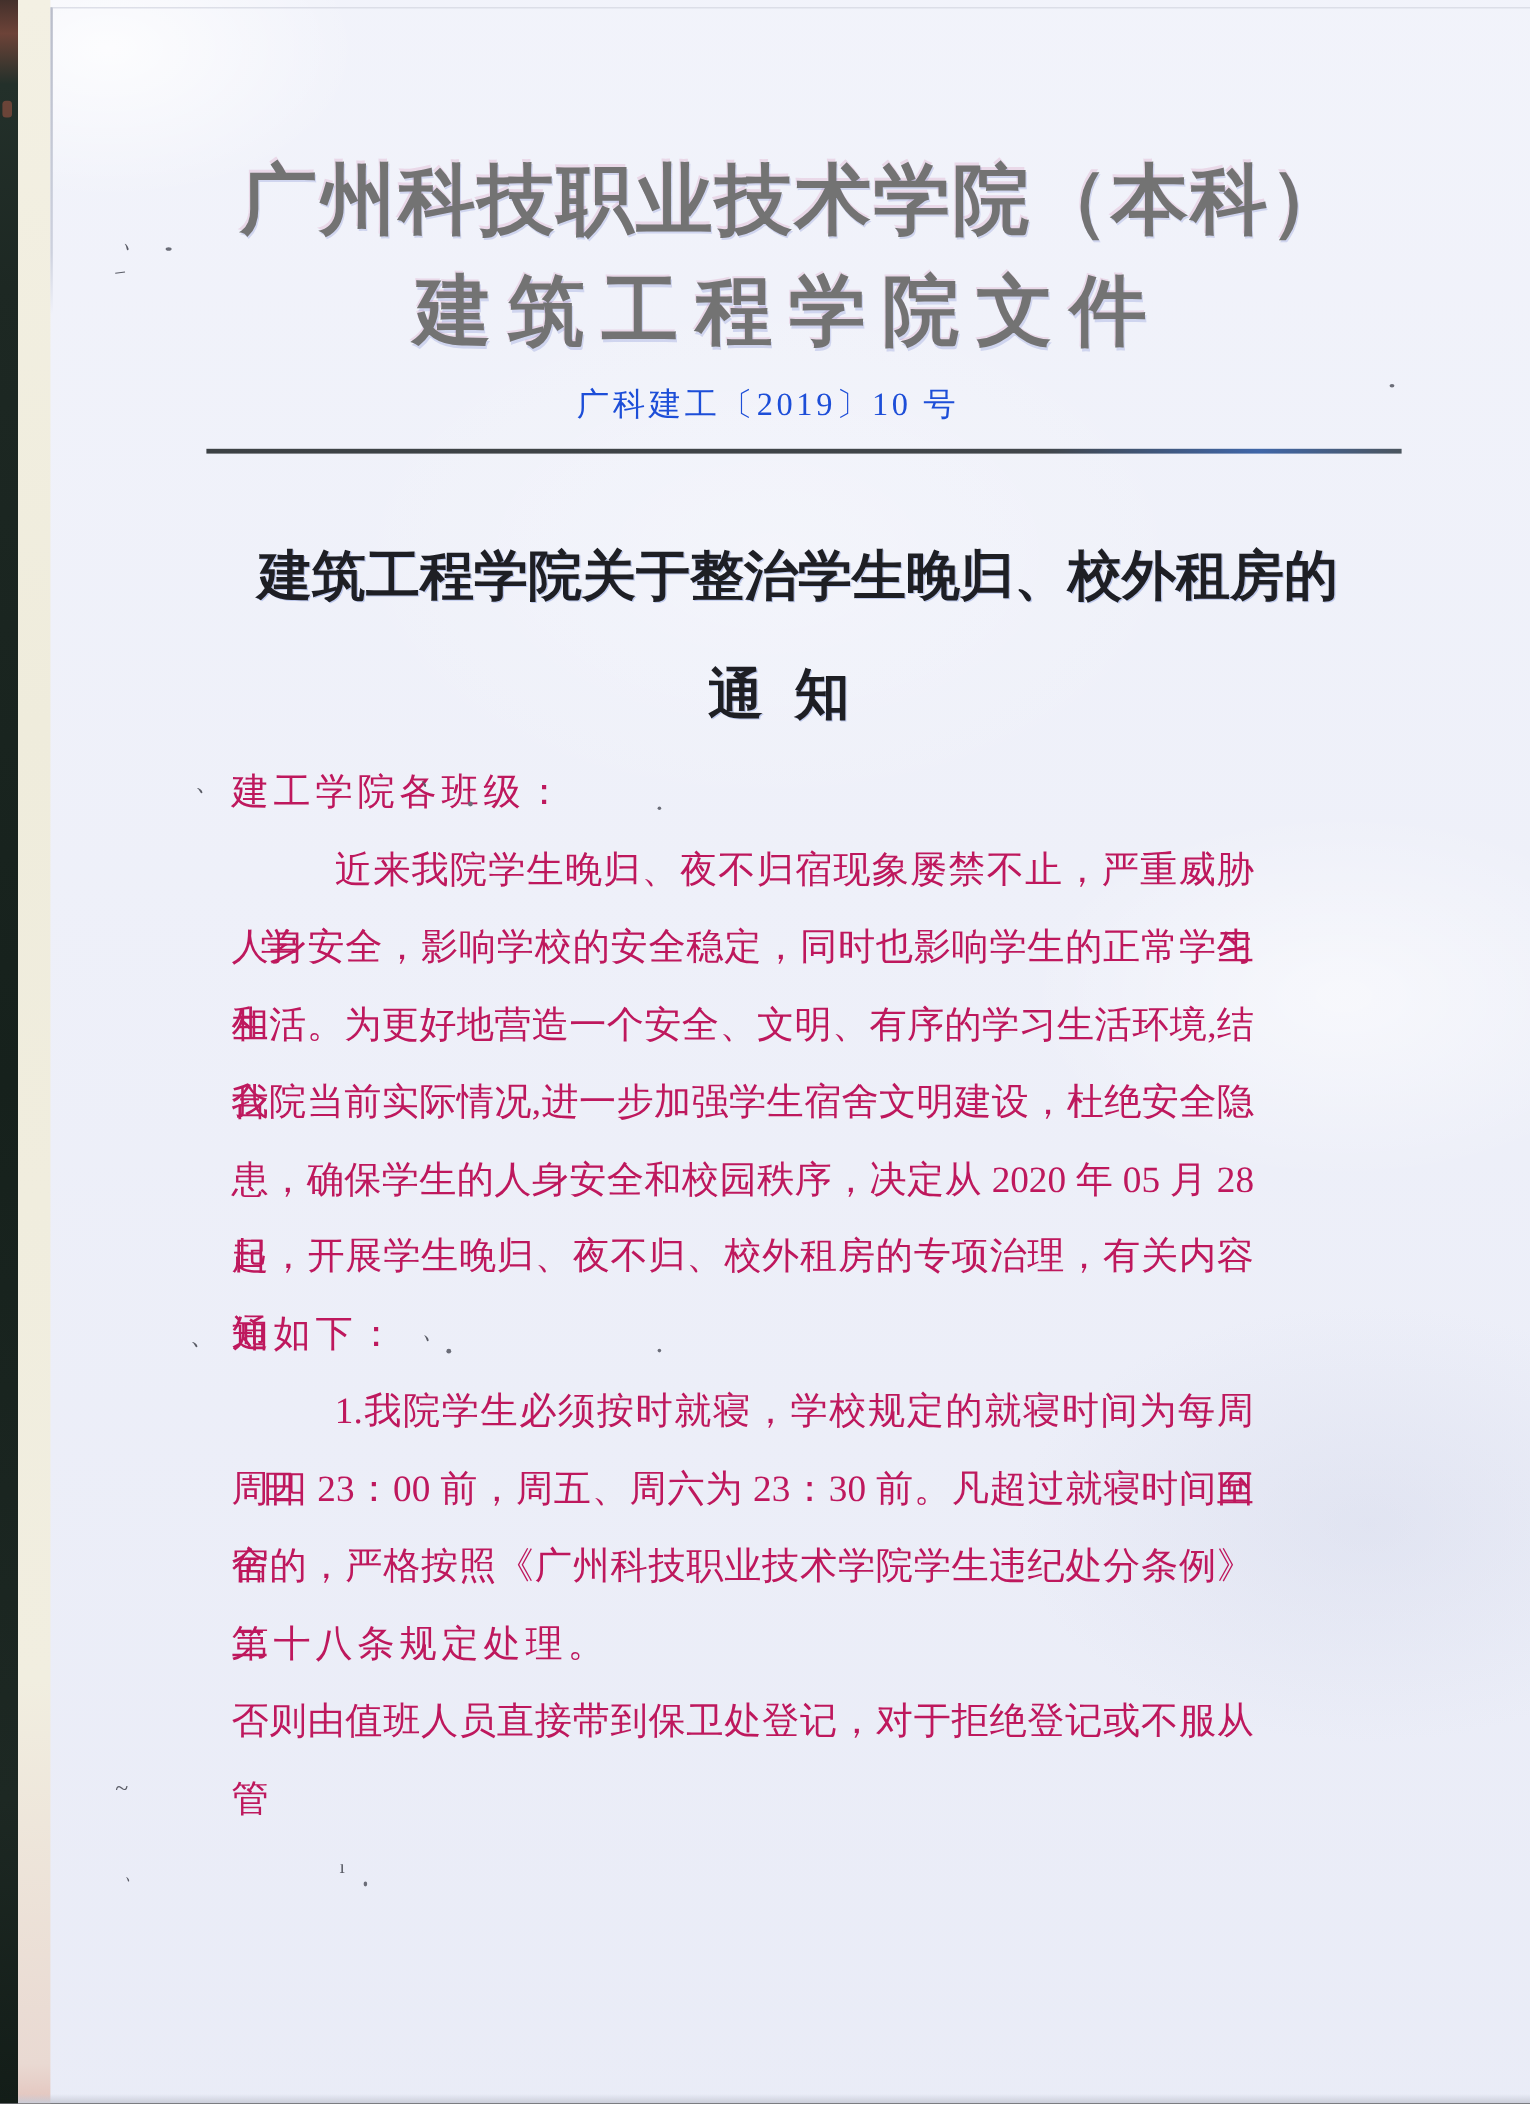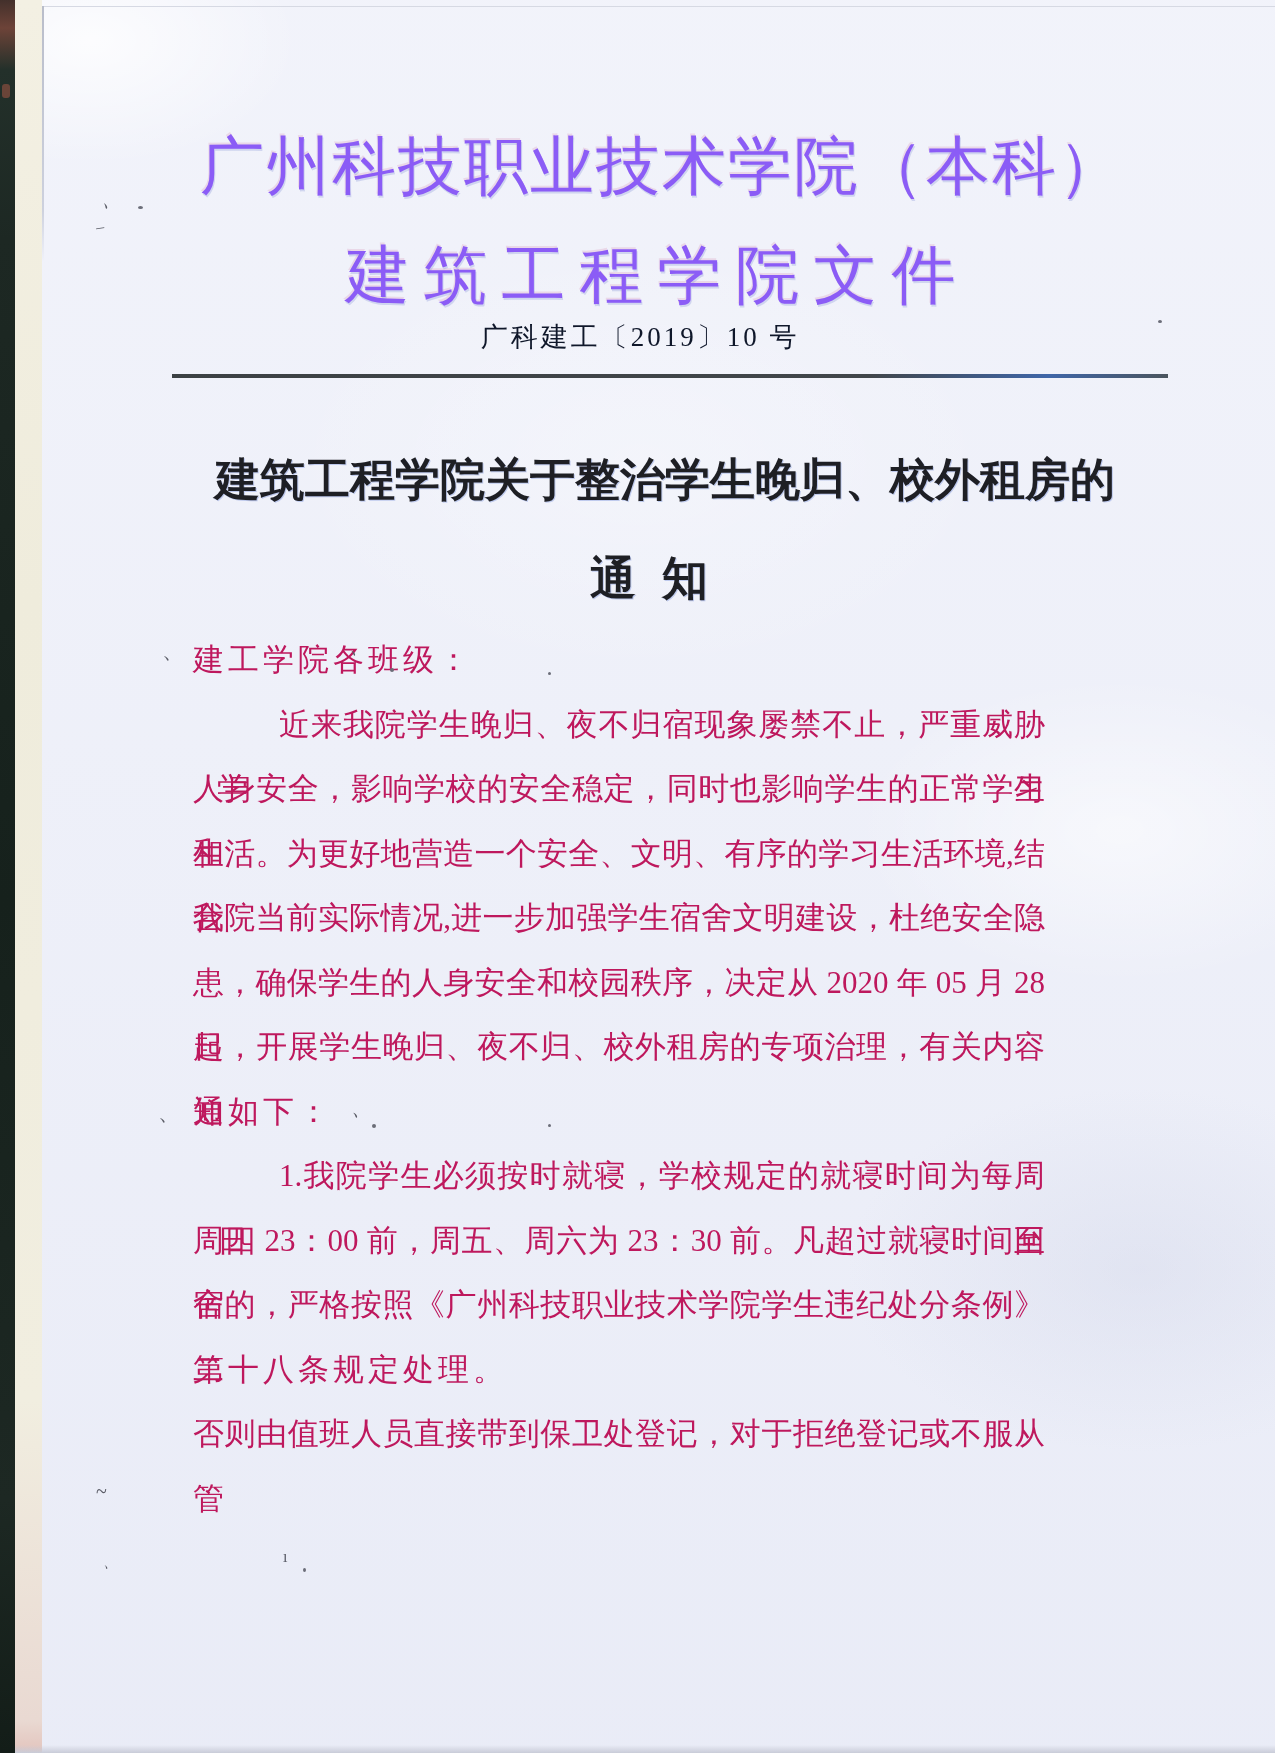--- a/index.html
+++ b/index.html
@@ -21,27 +21,27 @@
   
   .edge-cream{position:absolute;left:15px;top:0;width:27px;height:1753px;
         background:linear-gradient(180deg,#f3f0e3 0px,#efecdc 600px,#f1eee0 1400px,#e9d9d2 1720px,#e3c4bd 1753px);}
   
   .page-left-line{position:absolute;left:42px;top:6px;width:2px;height:256px;background:linear-gradient(180deg,#b9bdca,#cdd1de 80%,rgba(205,209,222,0));}
   .page-top-line{position:absolute;left:44px;top:6px;width:1231px;height:1px;background:#d6d9e3;}
   .page-bottom-band{position:absolute;left:15px;bottom:0;width:1260px;height:8px;
         background:linear-gradient(180deg,rgba(200,203,214,0),#c9ccd8);}
 
   
-  .inst-title{position:absolute;left:200px;width:915px;color:#8b5cf6;
-        font-weight:400;letter-spacing:2px;white-space:nowrap;
+  .inst-title{position:absolute;left:200px;width:915px;color:#737373;
+        font-weight:700;letter-spacing:2px;white-space:nowrap;
         text-shadow:1px 2px 0 rgba(90,110,200,.22), -1px -2px 0 rgba(200,80,140,.16);}
   .inst-line1{top:122px;font-size:64px;line-height:90px;text-align:justify;text-align-last:justify;}
-  .inst-line2{top:218px;font-size:64px;line-height:84px;text-align:center;letter-spacing:14px;margin-top:16px;}
+  .inst-line2{top:218px;font-size:64px;line-height:84px;text-align:center;letter-spacing:14px;}
   .doc-number{position:absolute;left:200px;top:318px;width:880px;text-align:center;
-        color:#0f172a;font-size:27px;line-height:38px;letter-spacing:3px;}
+        color:#1d4ed8;font-size:27px;line-height:38px;letter-spacing:3px;}
   .rule{position:absolute;left:172px;top:374px;width:996px;height:4px;
         background:linear-gradient(90deg,#3c4144 0%,#41464a 70%,#3f66a8 88%,#4b555e 100%);}
 
   
   .notice-title{position:absolute;color:#1e1f24;
         font-family:Liberation Mono, monospace;font-weight:700;white-space:nowrap;
         text-shadow:1px 1px 0 rgba(40,80,200,.25);}
   .notice-line1{left:215px;top:458px;width:892px;font-size:45px;line-height:52px;
         text-align:justify;text-align-last:justify;}
   .notice-line2{left:203px;top:556px;width:892px;font-size:46px;line-height:52px;

